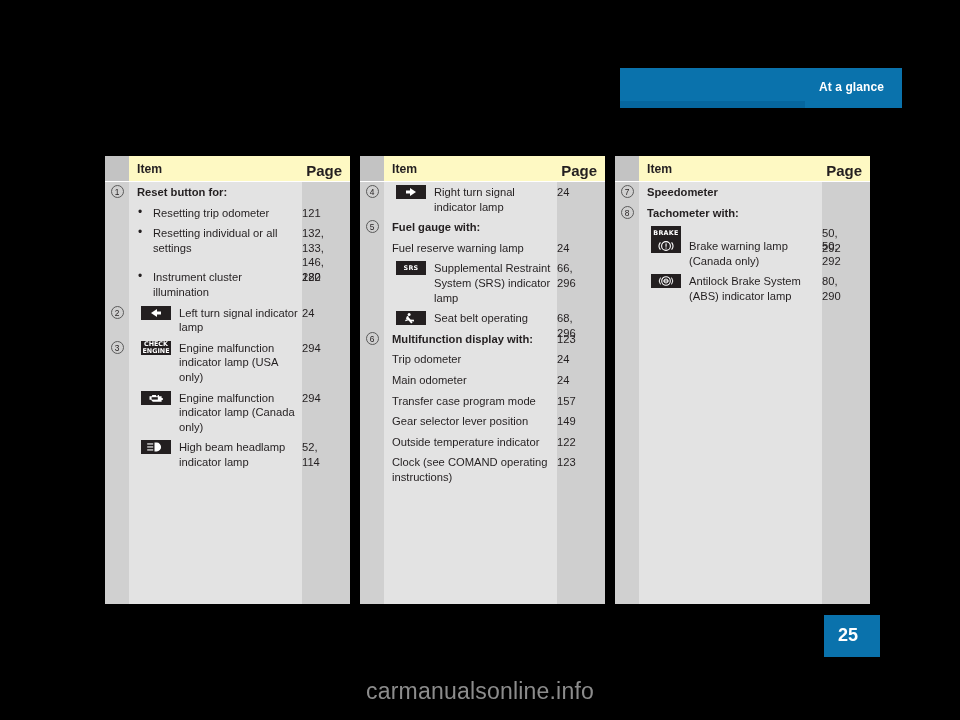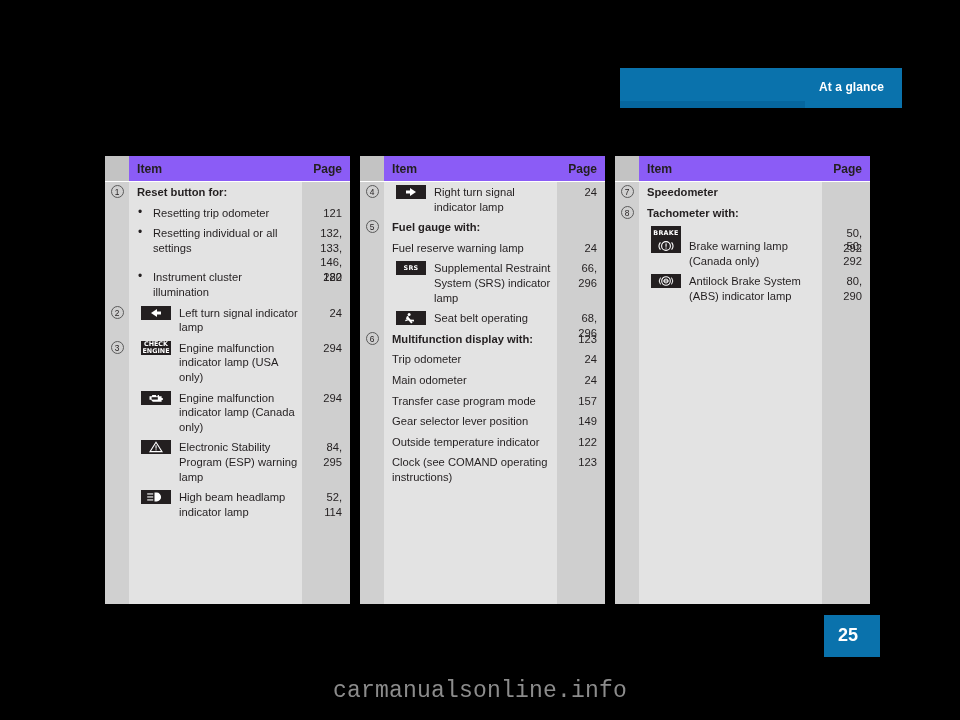--- a/index.html
+++ b/index.html
@@ -57,21 +57,21 @@
 
   
   .watermark {
     position: absolute;
     left: 0; top: 678px;
     width: 960px;
     text-align: center;
     color: #8c8c8c;
     font-size: 23px;
     letter-spacing: .2px;
-    font-family: Liberation Mono, monospace;
+    font-family: Liberation Sans, sans-serif;
   }
 
   
   .tables {
     position: absolute;
     left: 105px; top: 156px;
     width: 765px; height: 448px;
   }
   .tbl {
     position: absolute;
@@ -86,30 +86,30 @@
   .tbl.c2 { left: 255px; width: 245px; }
   .tbl.c3 { left: 510px; width: 255px; }
 
   
   .band-num  { position:absolute; top:0; left:0;  width:24px; height:100%; background:#d0d0d0; }
   .band-page { position:absolute; top:0; right:0; width:48px; height:100%; background:#cfcfcf; }
 
   .thead {
     position: absolute; top: 0; left: 0;
     width: 100%; height: 26px;
-    background: #8b5cf6;
+    background: #fef9c3;
     border-bottom: 1.5px solid #ffffff;
   }
   .thead .h-item {
     position: absolute; left: 32px; top: 6px;
     font-weight: bold; font-size: 12.2px;
   }
   .thead .h-page {
     position: absolute; right: 8px; top: 6px;
-    font-weight: bold; font-size: 12px;
+    font-weight: bold; font-size: 15px;
   }
   .thead .num-cell { position:absolute; top:0; left:0; width:24px; height:100%; background:#c3c3c3; }
 
   .body { position: absolute; top: 26px; left: 0; width: 100%; }
 
   .row {
     position: relative;
     min-height: 13px;
     padding: 3px 0 3px 0;
   }
@@ -132,21 +132,21 @@
   .row .txt {
     margin-left: 32px;
     margin-right: 52px;
     line-height: 14.6px;
   }
   .row .txt.bold { font-weight: bold; }
   .row .pg {
     position: absolute;
     right: 8px; top: 3px;
     width: 40px;
-    text-align: right;
+    text-align: left;
     line-height: 14.6px;
     white-space: pre-line;
   }
   
   .row.bullet .txt {
     margin-left: 32px;
     padding-left: 16px;
     position: relative;
   }
   .row.bullet .txt:before {
@@ -250,32 +250,20 @@
                 <path d="M8.5 5.2 h2.6 v-1.3 h4.0 v1.3 h1.6 l0 -1.1 h1.3 v1.1 h2.6 v1.8 h1.2 v2.1 h-1.2 v1.6 h-8.8 l-1.9 -1.9 h-1.4 z" fill="#fff"></path>
                 <rect x="10.6" y="6.2" width="6.2" height="2.4" fill="#231f20"></rect>
               </svg>
             </div>
             <div class="txt">Engine malfunction indicator lamp (Canada only)</div>
             <div class="pg">294</div>
           </div>
           <div class="row icon">
             <div class="icn">
               <svg width="30" height="14" viewBox="0 0 30 14">
-                <polygon points="15,2.3 21,11.6 9,11.6" fill="none" stroke="#fff" stroke-width="1.1"></polygon>
-                <rect x="14.5" y="5.3" width="1.1" height="3.4" fill="#fff"></rect>
-                <rect x="14.5" y="9.3" width="1.1" height="1.1" fill="#fff"></rect>
-              </svg>
-            </div>
-            <div class="txt">Electronic Stability Program (ESP) warning lamp</div>
-            <div class="pg">84,
-295</div>
-          </div>
-          <div class="row icon">
-            <div class="icn">
-              <svg width="30" height="14" viewBox="0 0 30 14">
                 <path d="M13.5 2.6 h2.2 a4.4 4.4 0 0 1 0 8.8 h-2.2 z" fill="#fff"></path>
                 <rect x="6.2" y="3.4" width="6" height="1.1" fill="#fff"></rect>
                 <rect x="6.2" y="6.4" width="6" height="1.1" fill="#fff"></rect>
                 <rect x="6.2" y="9.4" width="6" height="1.1" fill="#fff"></rect>
               </svg>
             </div>
             <div class="txt">High beam headlamp indicator lamp</div>
             <div class="pg">52,
 114</div>
           </div>

